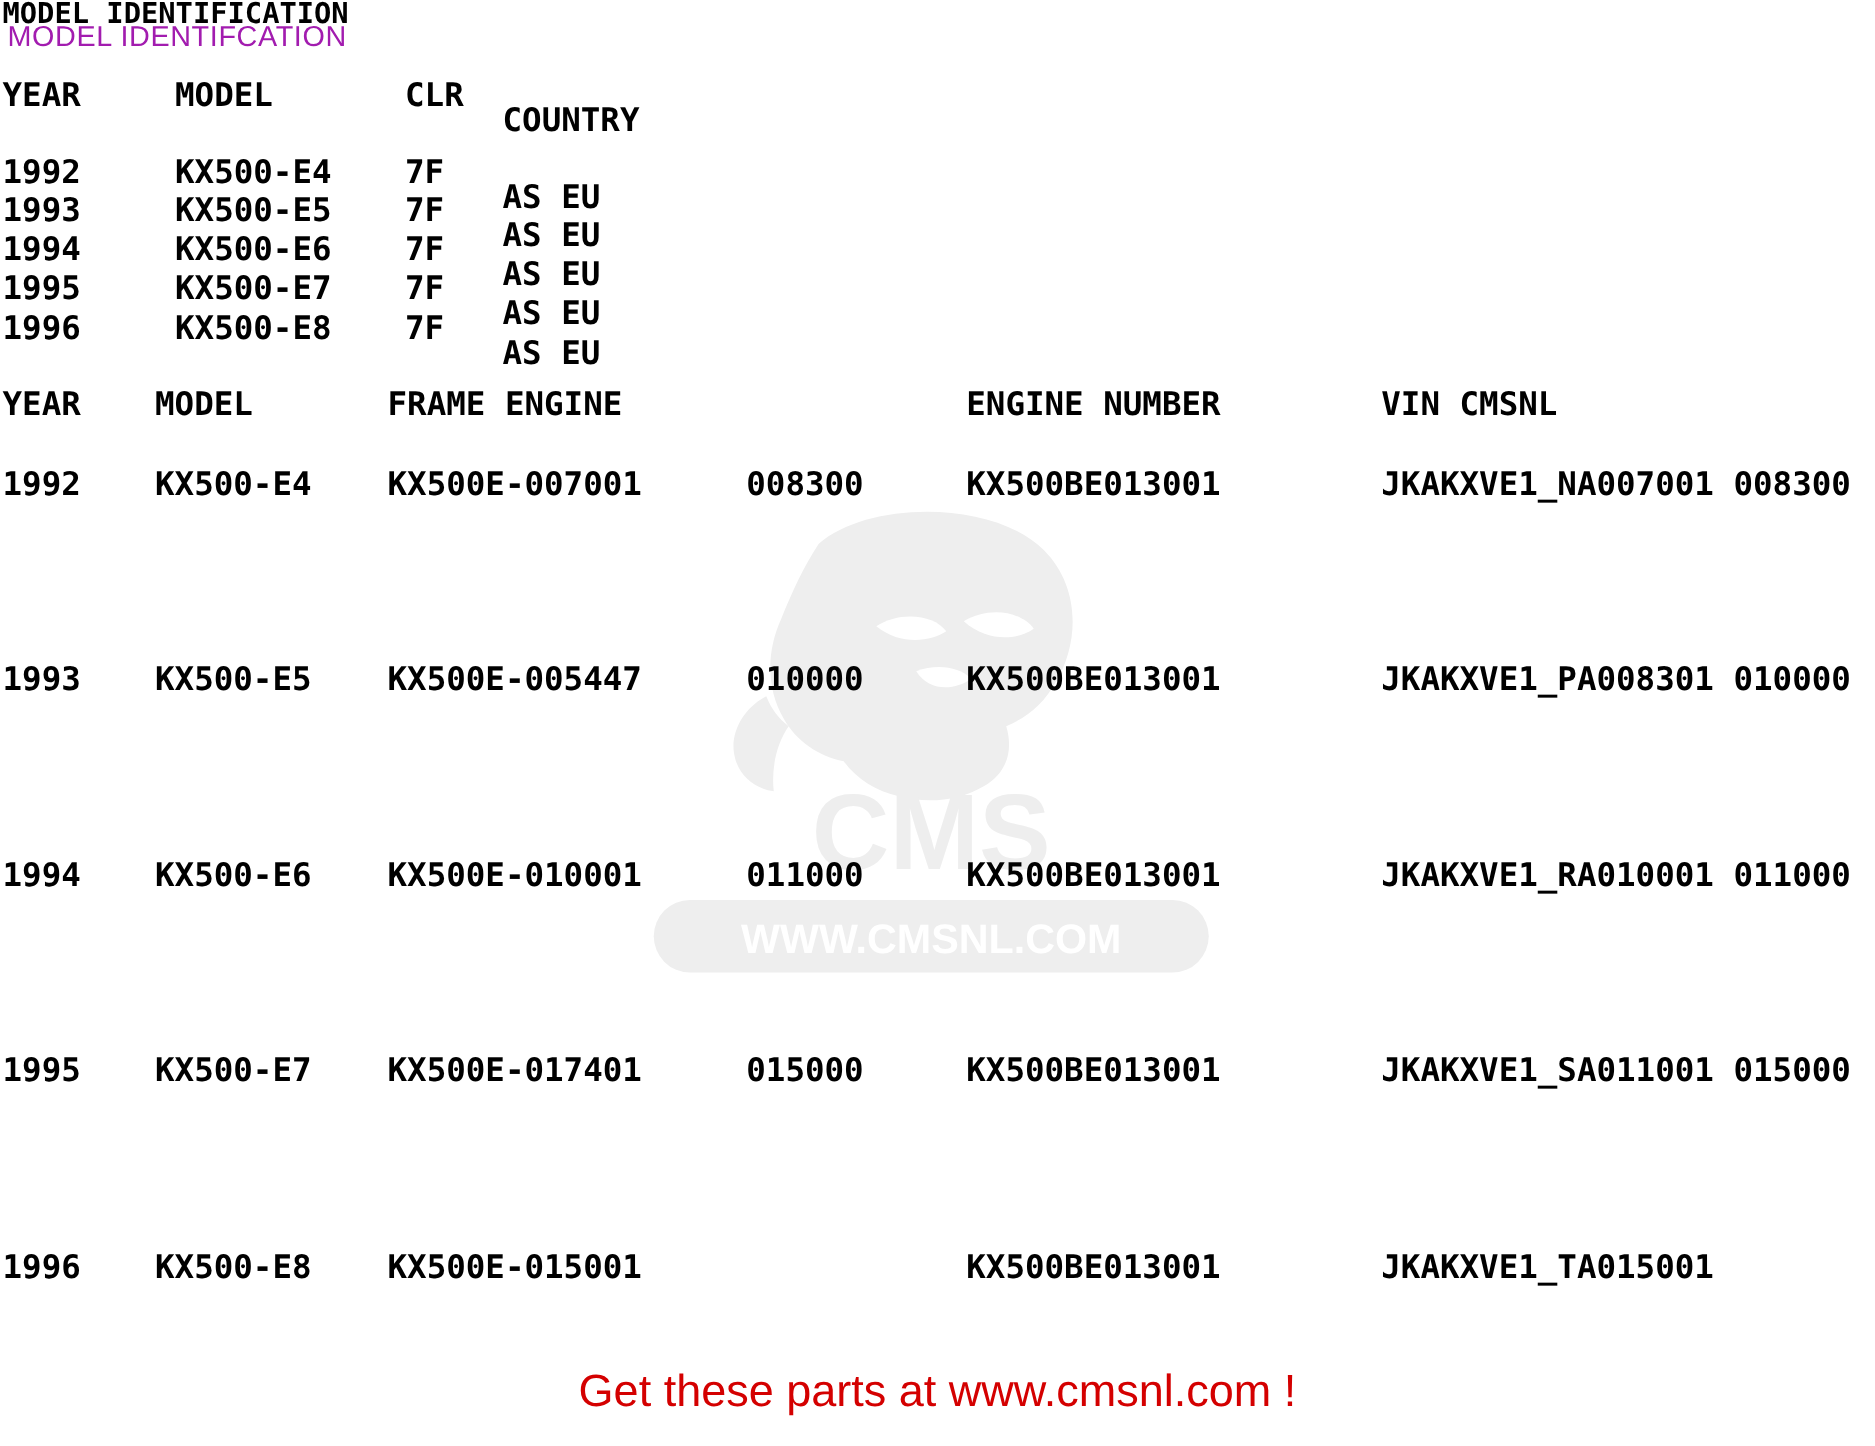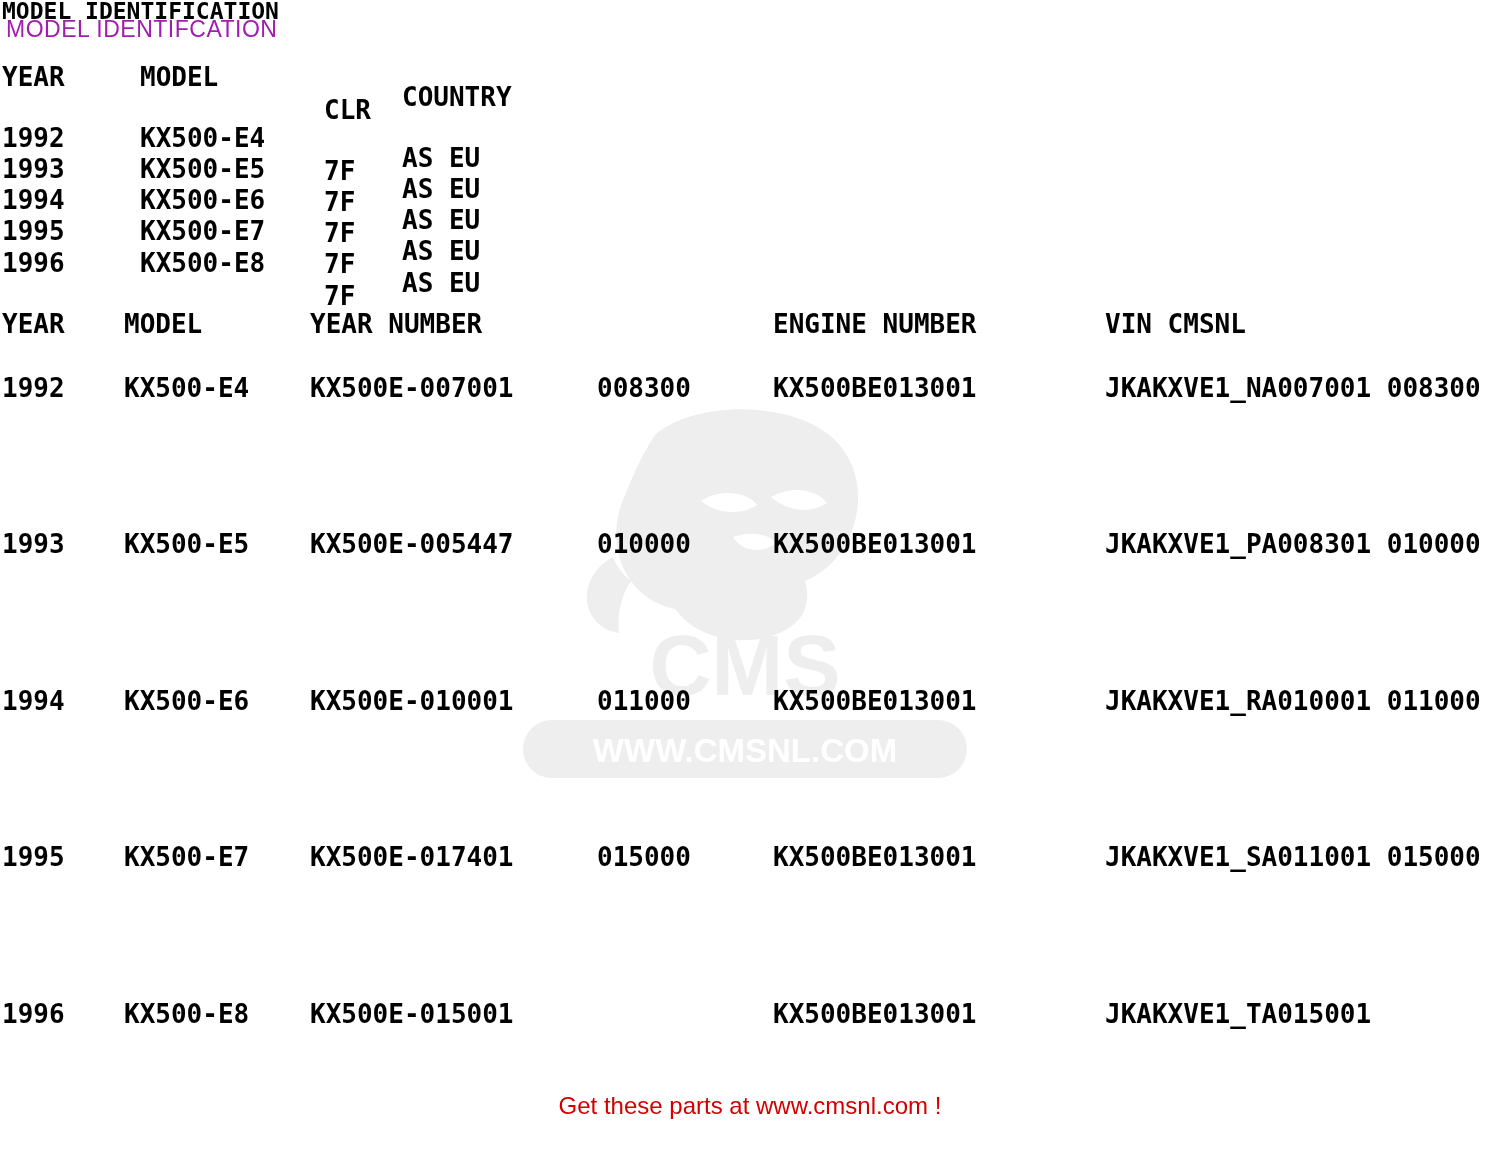--- a/index.html
+++ b/index.html
@@ -66,21 +66,21 @@
   
   .t1-head { top: 66px; }
   .t1-r0 { top: 127px; }
   .t1-r1 { top: 158px; }
   .t1-r2 { top: 189px; }
   .t1-r3 { top: 220px; }
   .t1-r4 { top: 252px; }
 
   .c-year    { left: 2px; }
   .c-model   { left: 140px; }
-  .c-clr     { left: 324px; margin-top: 33px; }
+  .c-clr     { left: 324px; }
   .c-country { left: 402px; margin-top: 20px; }
 
   
   .t2-head { top: 313px; }
   .t2-r0 { top: 377px; }
   .t2-r1 { top: 533px; }
   .t2-r2 { top: 690px; }
   .t2-r3 { top: 846px; }
   .t2-r4 { top: 1003px; }
 
@@ -92,21 +92,21 @@
   .d-vin    { left: 1105px; }
 
   
   .footer {
     position: absolute;
     top: 1092px;
     left: 0;
     width: 1500px;
     text-align: center;
     font-family: "Liberation Sans", sans-serif;
-    font-size: 24px;
+    font-size: 36px;
     color: #d40000;
     z-index: 3;
     white-space: nowrap;
   }
 </style>
 </head>
 <body>
 
 <div id="watermark">
   <svg width="480" height="400" viewBox="0 0 480 400" xmlns="http://www.w3.org/2000/svg">
@@ -177,21 +177,21 @@
       <div class="mono t1-r4 c-model">KX500-E8</div>
       <div class="mono t1-r4 c-clr">7F</div>
       <div class="mono t1-r4 c-country">AS EU</div>
     </div>
   </div>
 
   <div>
     <div>
       <div class="mono t2-head d-year">YEAR</div>
       <div class="mono t2-head d-model">MODEL</div>
-      <div class="mono t2-head d-frame">YEAR NUMBER</div>
+      <div class="mono t2-head d-frame">FRAME ENGINE</div>
       <div class="mono t2-head d-engine">ENGINE NUMBER</div>
       <div class="mono t2-head d-vin">VIN CMSNL</div>
     </div>
 
     <div>
       <div class="mono t2-r0 d-year">1992</div>
       <div class="mono t2-r0 d-model">KX500-E4</div>
       <div class="mono t2-r0 d-frame">KX500E-007001</div>
       <div class="mono t2-r0 d-frame2">008300</div>
       <div class="mono t2-r0 d-engine">KX500BE013001</div>

